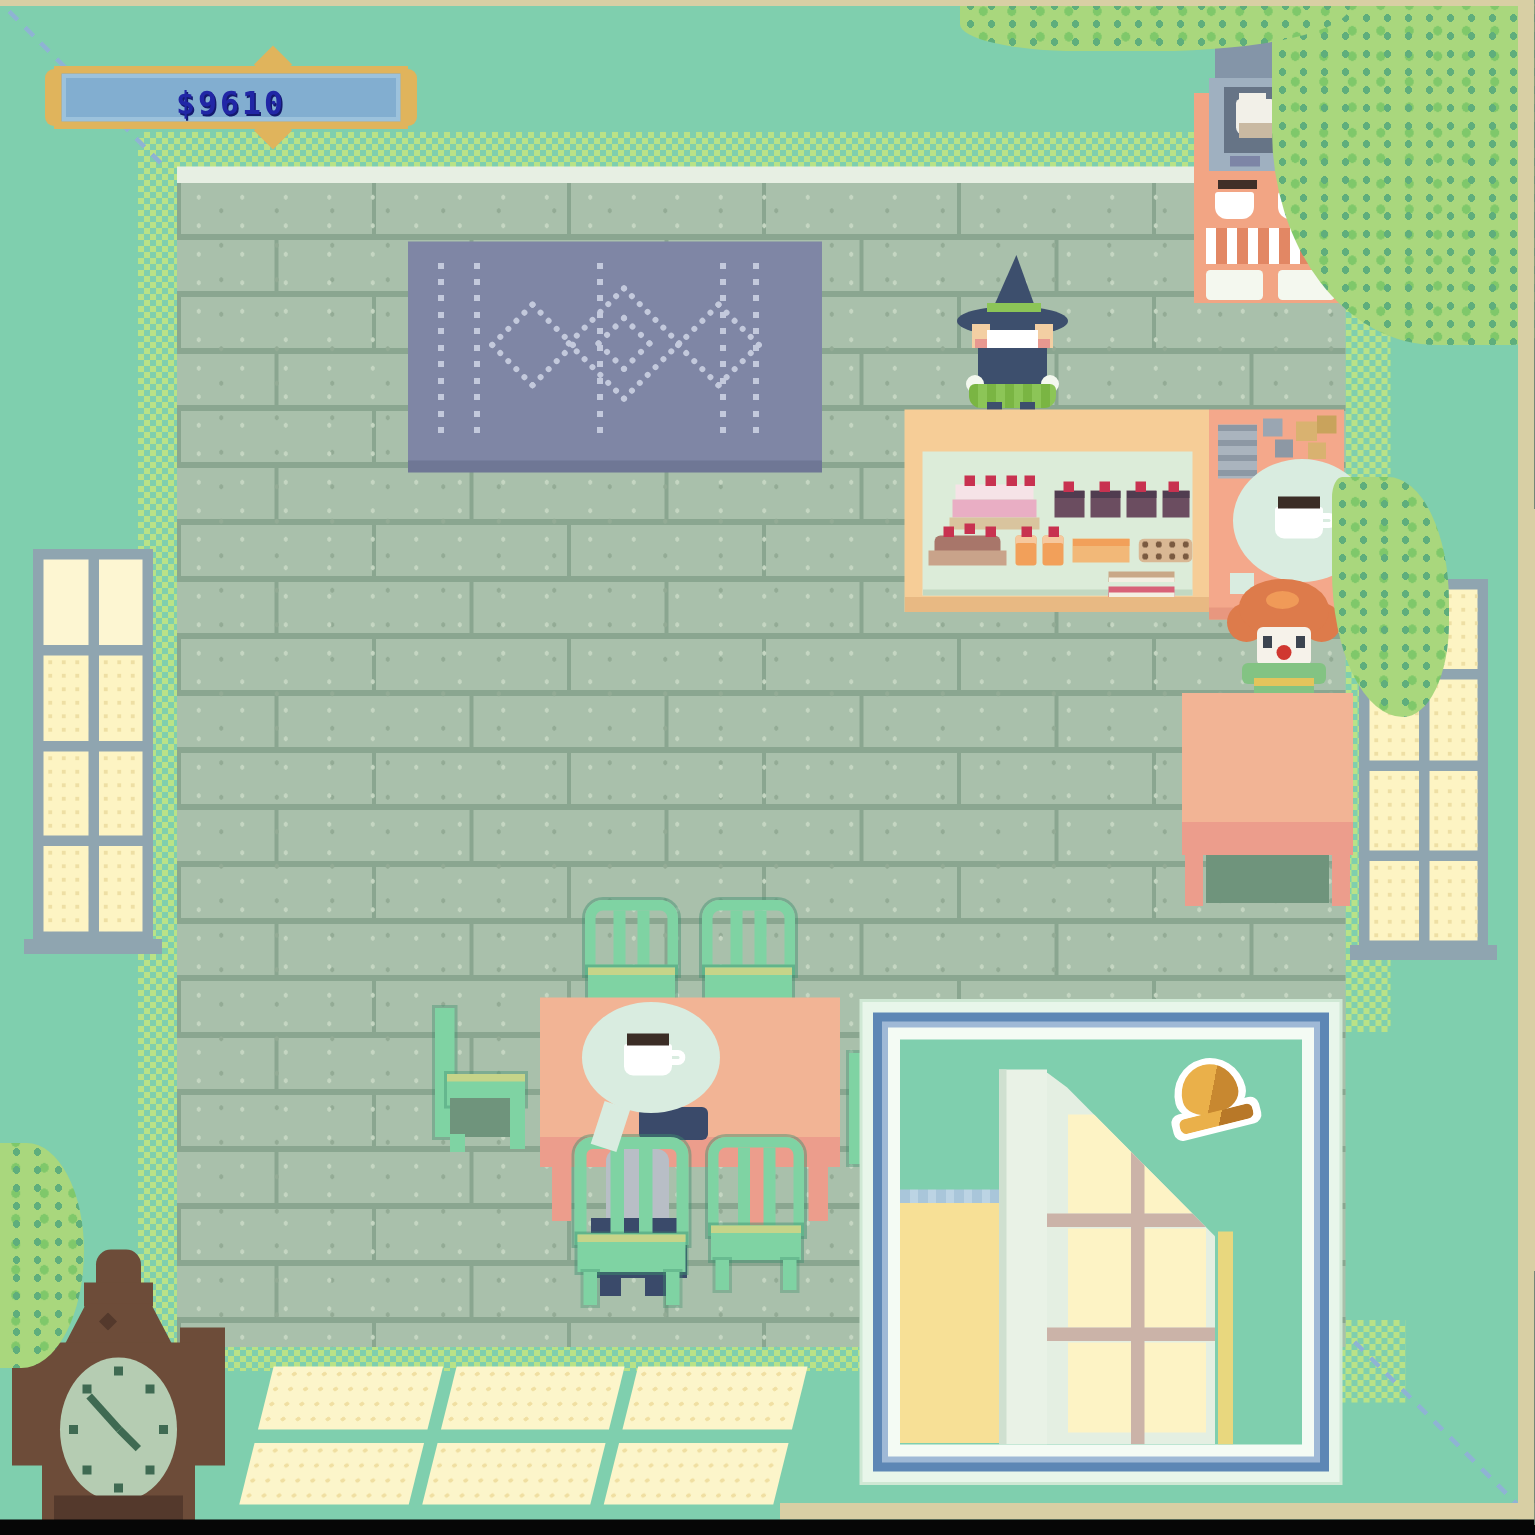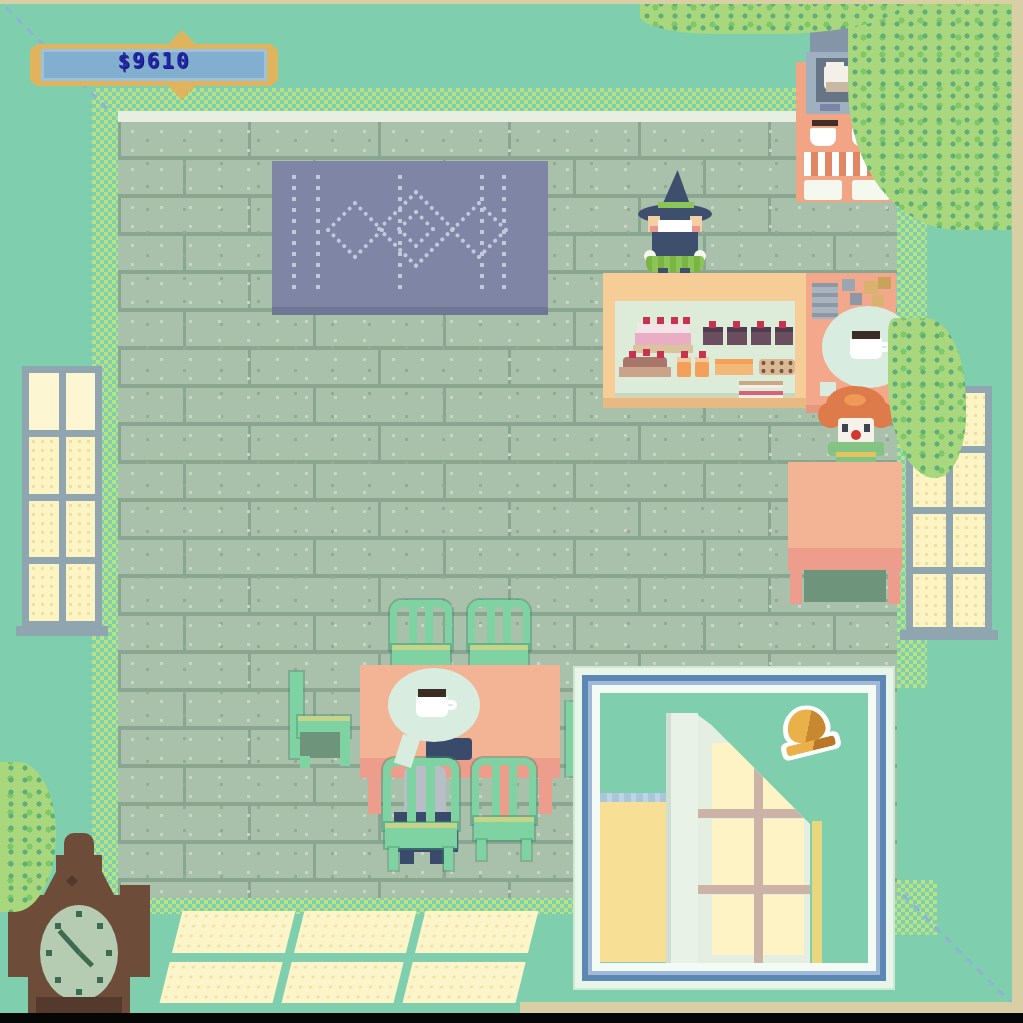--- a/index.html
+++ b/index.html
@@ -20,21 +20,21 @@
       radial-gradient(circle,#93ab95 1.5px,rgba(0,0,0,0) 1.6px),
       repeating-linear-gradient(180deg,rgba(0,0,0,0) 0 34px,#8aa690 34px 38px),
       conic-gradient(from 0deg at 3px 34px,rgba(0,0,0,0) 0 .75turn,#8aa690 .75turn 1turn),
       conic-gradient(from 0deg at 3px 34px,rgba(0,0,0,0) 0 .75turn,#8aa690 .75turn 1turn);
     background-size:29px 19px,37px 23px,auto,130px 76px,130px 76px;
     background-position:0 0,11px 7px,0 0,0 0,65px 38px;}
   .wall-strip{background:#e7efe3;}
 
   
   .banner{background:#82aed0;border:5px solid #e0b45c;box-shadow:inset 0 0 0 3px #9cc2dc;
-          display:flex;align-items:flex-start;justify-content:center;}
+          display:flex;align-items:flex-end;justify-content:center;}
   .banner-text{color:#2126a6;font-weight:700;font-size:21px;letter-spacing:2px;
                text-shadow:1px 1px 0 #14196e;}
   .gold{background:#e0b45c;}
 
   
   .rug{background:#7f86a5;box-shadow:0 8px 0 #6f7795;}
   .rug .dotline{position:absolute;width:4px;background-image:repeating-linear-gradient(180deg,#c3c9dc 0 4px,rgba(0,0,0,0) 4px 11px);}
   .rug .diamond{position:absolute;border:4px dotted #c3c9dc;transform:rotate(45deg);}
 
   

